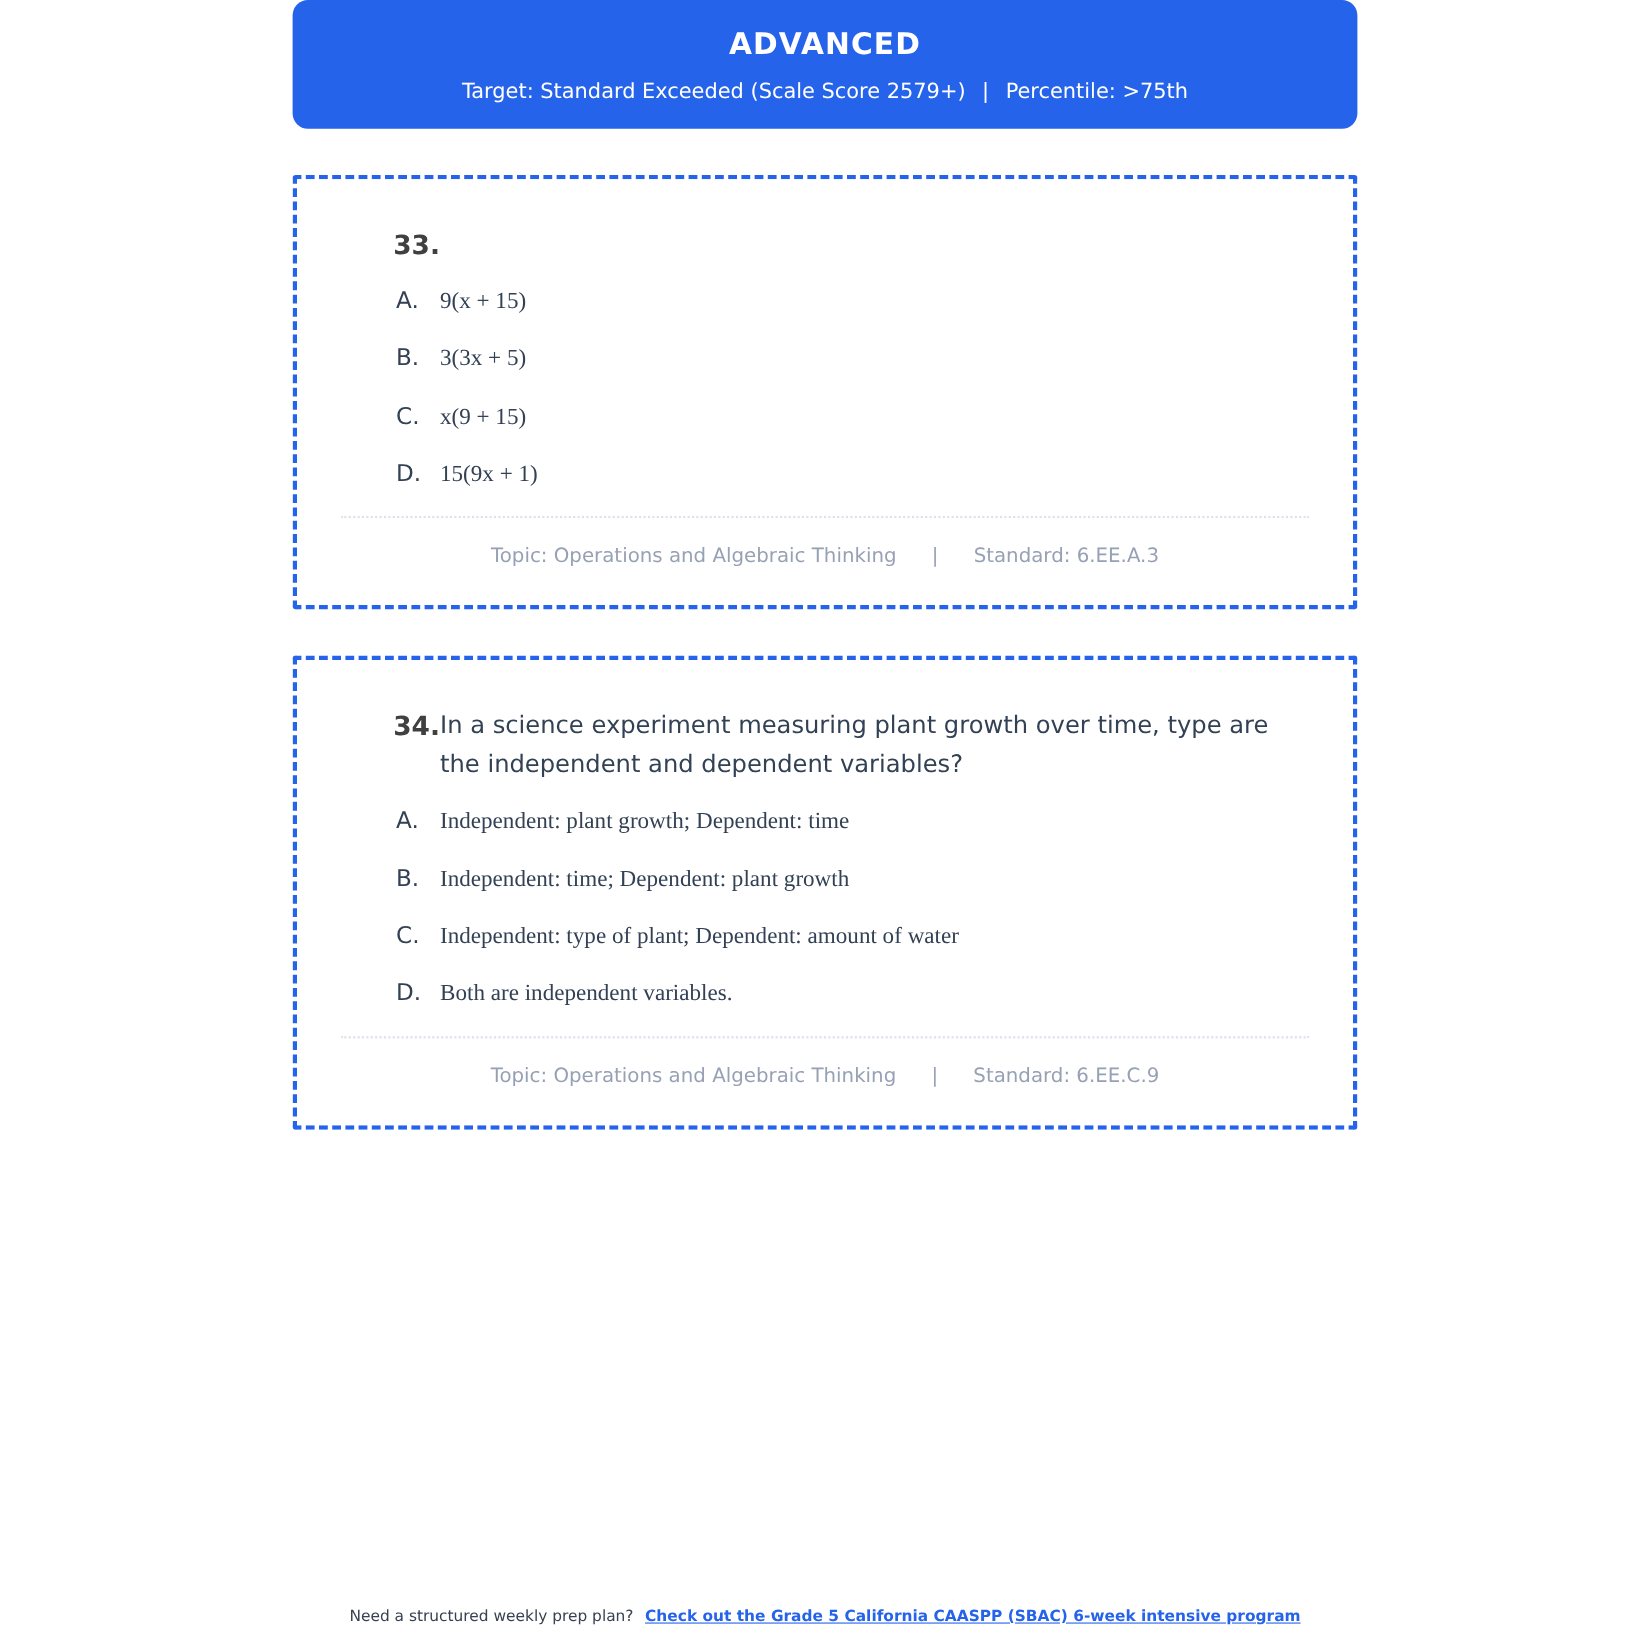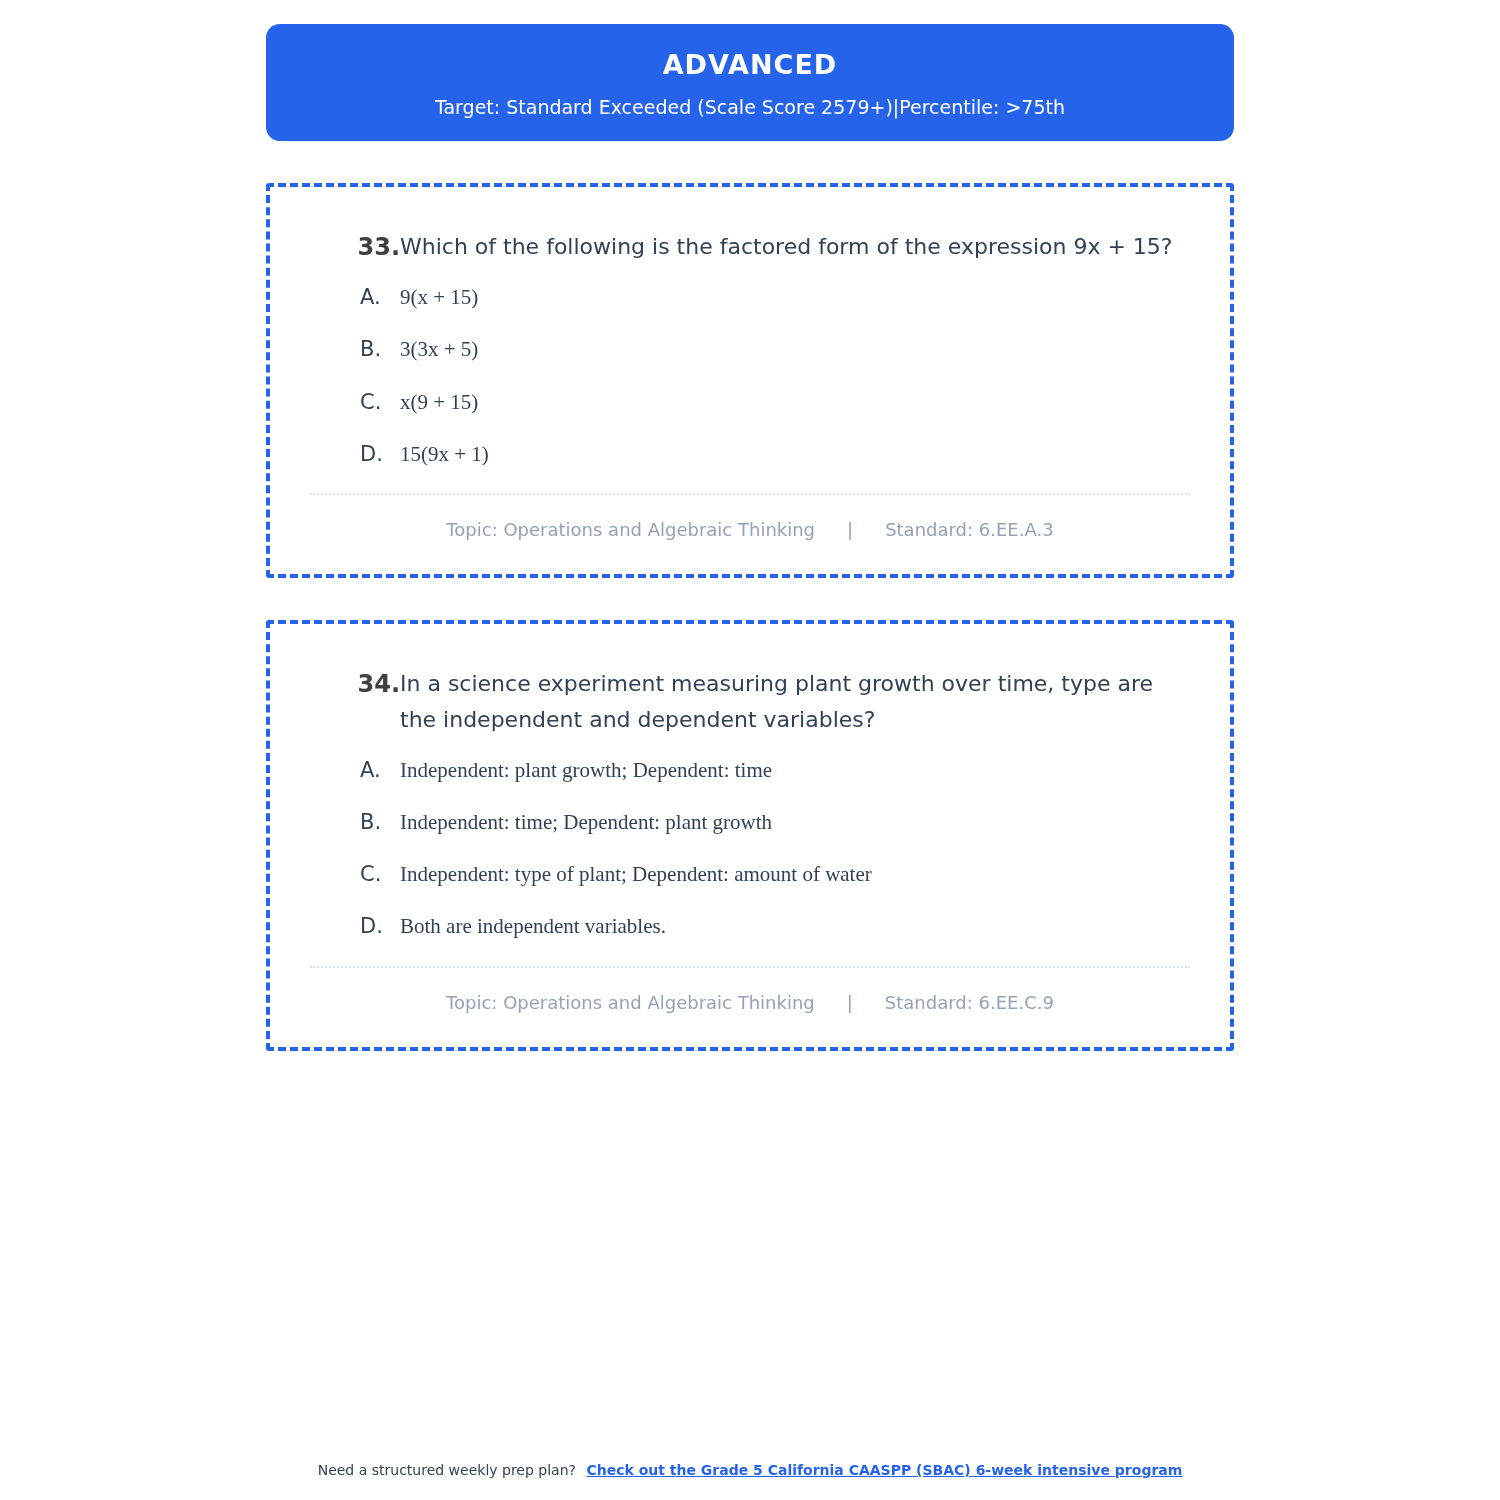--- a/index.html
+++ b/index.html
@@ -7,41 +7,41 @@
   body {
     width: 1500px;
     height: 1500px;
     background: #ffffff;
     font-family: "DejaVu Sans", "Liberation Sans", sans-serif;
     position: relative;
     overflow: hidden;
   }
   .container {
     width: 968px;
-    margin: 12px auto;
-    padding-top: 12px;
+    margin: 0 auto;
   }
   .banner {
     background: #2563eb;
     border-radius: 14px;
     color: #ffffff;
     text-align: center;
     padding: 25px 20px 23px;
   }
   .banner-title {
     font-size: 27px;
     font-weight: bold;
     letter-spacing: 1px;
     margin: 0 0 16px 0;
   }
   .banner-sub {
     font-size: 19px;
     display: flex;
     justify-content: center;
     align-items: center;
+    gap: 15px;
     font-weight: 400;
   }
   .q-card {
     margin-top: 42px;
     border: 4px dashed #2563eb;
     border-radius: 3px;
     padding: 42px 40px 34px 40px;
     background: #ffffff;
   }
   .q-row { display: flex; align-items: flex-start; }
@@ -118,21 +118,20 @@
     <div class="banner-sub">
       <span>Target: Standard Exceeded (Scale Score 2579+)</span>
       <span class="sep">|</span>
       <span>Percentile: &gt;75th</span>
     </div>
   </div>
 
   <div class="q-card">
     <div class="q-row">
       <div class="q-num">33.</div>
-      <div class="q-text">Which of the following is the factored form of the expression 9x + 15?</div>
     </div>
     <div class="options">
       <div class="option-row">
         <span class="option-letter">A.</span>
         <span class="option-text">9(x + 15)</span>
       </div>
       <div class="option-row">
         <span class="option-letter">B.</span>
         <span class="option-text">3(3x + 5)</span>
       </div>

